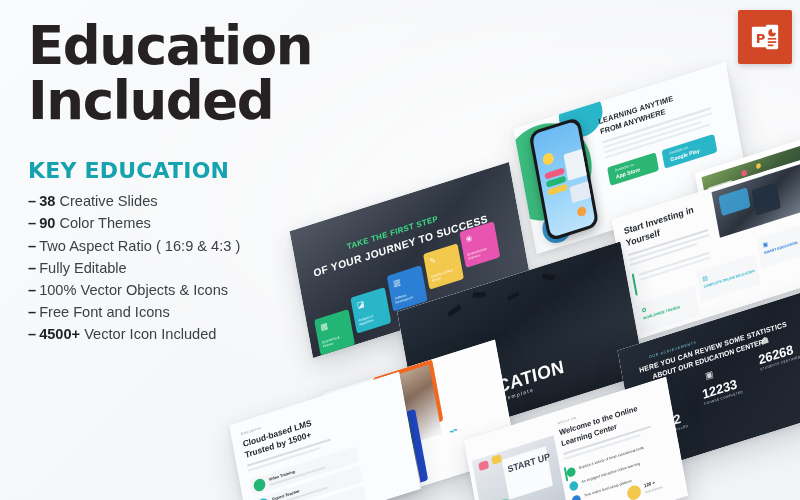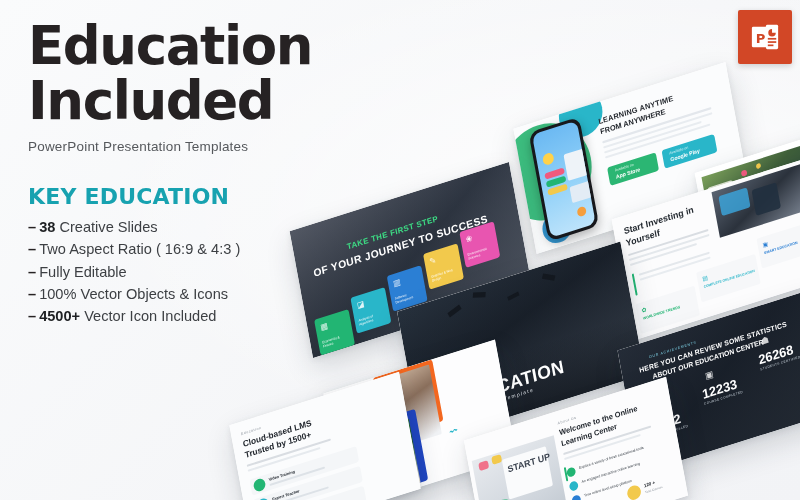--- a/index.html
+++ b/index.html
@@ -352,27 +352,28 @@
         <div class="slab" style="left:18px; top:1px; font-size:4.6px; font-weight:bold; color:#23282f;">120 +</div>
         <div class="slab" style="left:18px; top:8px; font-size:3px; color:#8d959e;">Total Courses</div>
       </div>
     </div>
   </div>
 
 </div>
 
 <div class="left-col">
   <h1 class="main-title">Education Included</h1>
-  <div class="subtitle">PowerPoint Presentation Templates</div>
   <div class="kf-title">KEY EDUCATION</div>
   <div>
     <div class="feat"><span class="dash">–</span><b>38</b> Creative Slides</div>
+    <div class="feat"><span class="dash">–</span><b>90</b> Color Themes</div>
     <div class="feat"><span class="dash">–</span>Two Aspect Ratio ( 16:9 &amp; 4:3 )</div>
     <div class="feat"><span class="dash">–</span>Fully Editable</div>
     <div class="feat"><span class="dash">–</span>100% Vector Objects &amp; Icons</div>
+    <div class="feat"><span class="dash">–</span>Free Font and Icons</div>
     <div class="feat"><span class="dash">–</span><b>4500+</b> Vector Icon Included</div>
   </div>
 </div>
 
 <div class="ppt-badge">
   <svg width="30" height="30" viewBox="0 0 32 32">
     <rect x="2" y="5" width="17" height="22" rx="1.5" fill="#ffffff"></rect>
     <text x="6" y="22" font-family="DejaVu Sans, sans-serif" font-size="14" font-weight="bold" fill="#d24726">P</text>
     <rect x="17" y="3" width="13" height="26" rx="1.5" fill="#ffffff"></rect>
     <path d="M23.5 7.5a4 4 0 1 0 4 4h-4z" fill="#d24726"></path>

